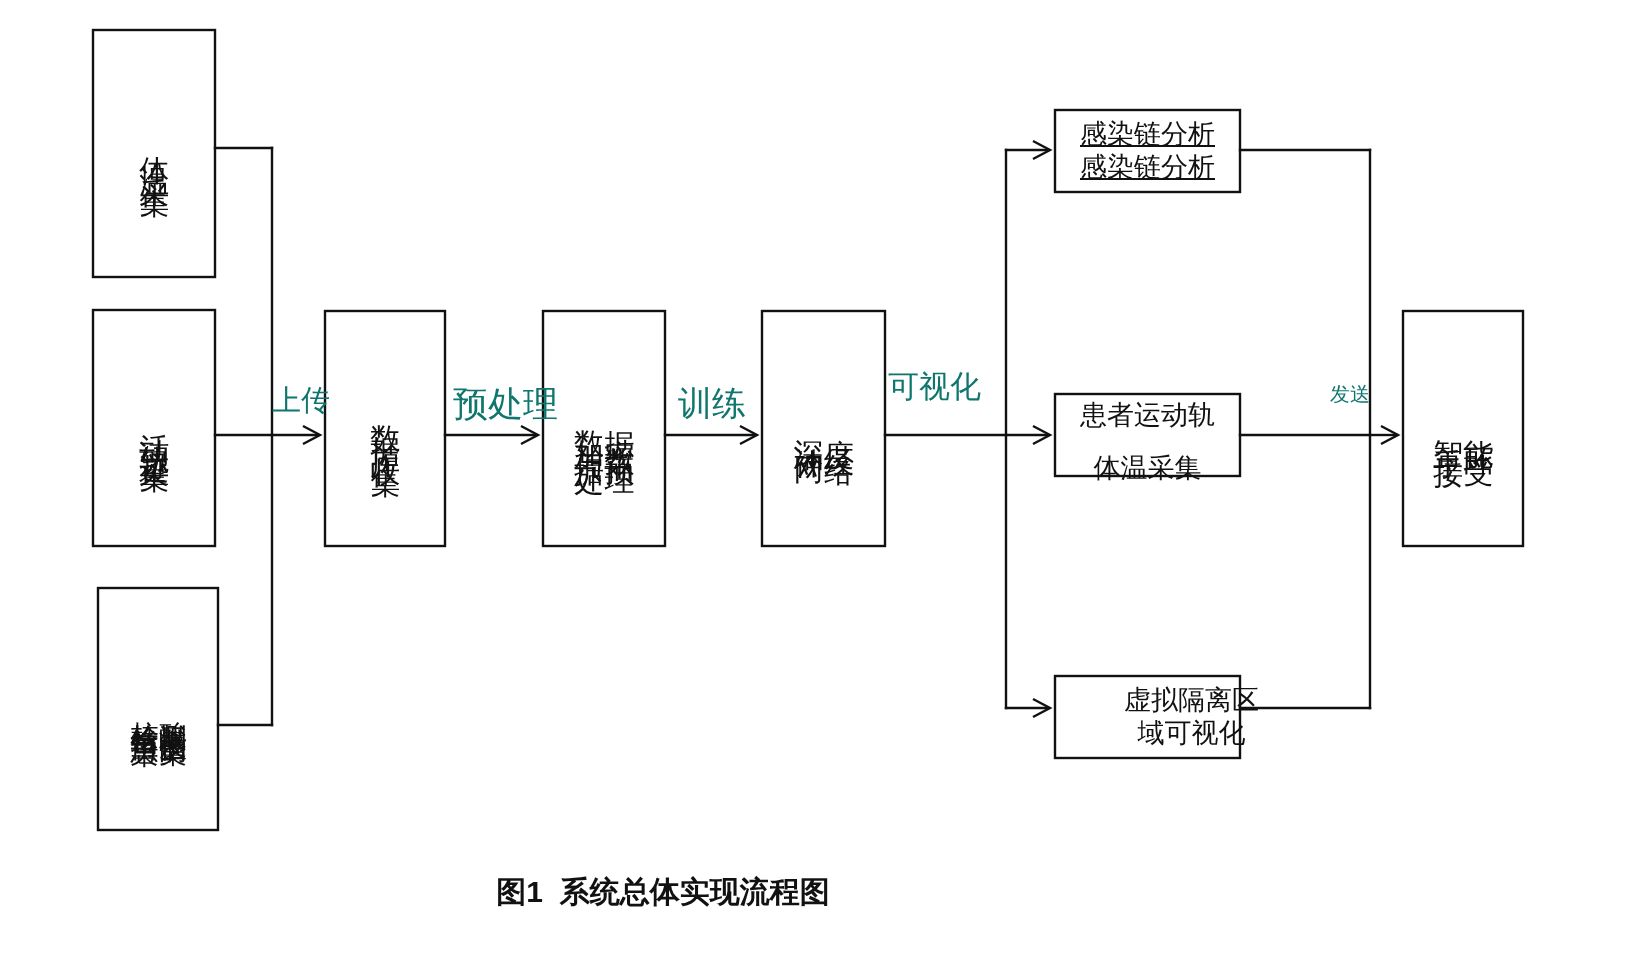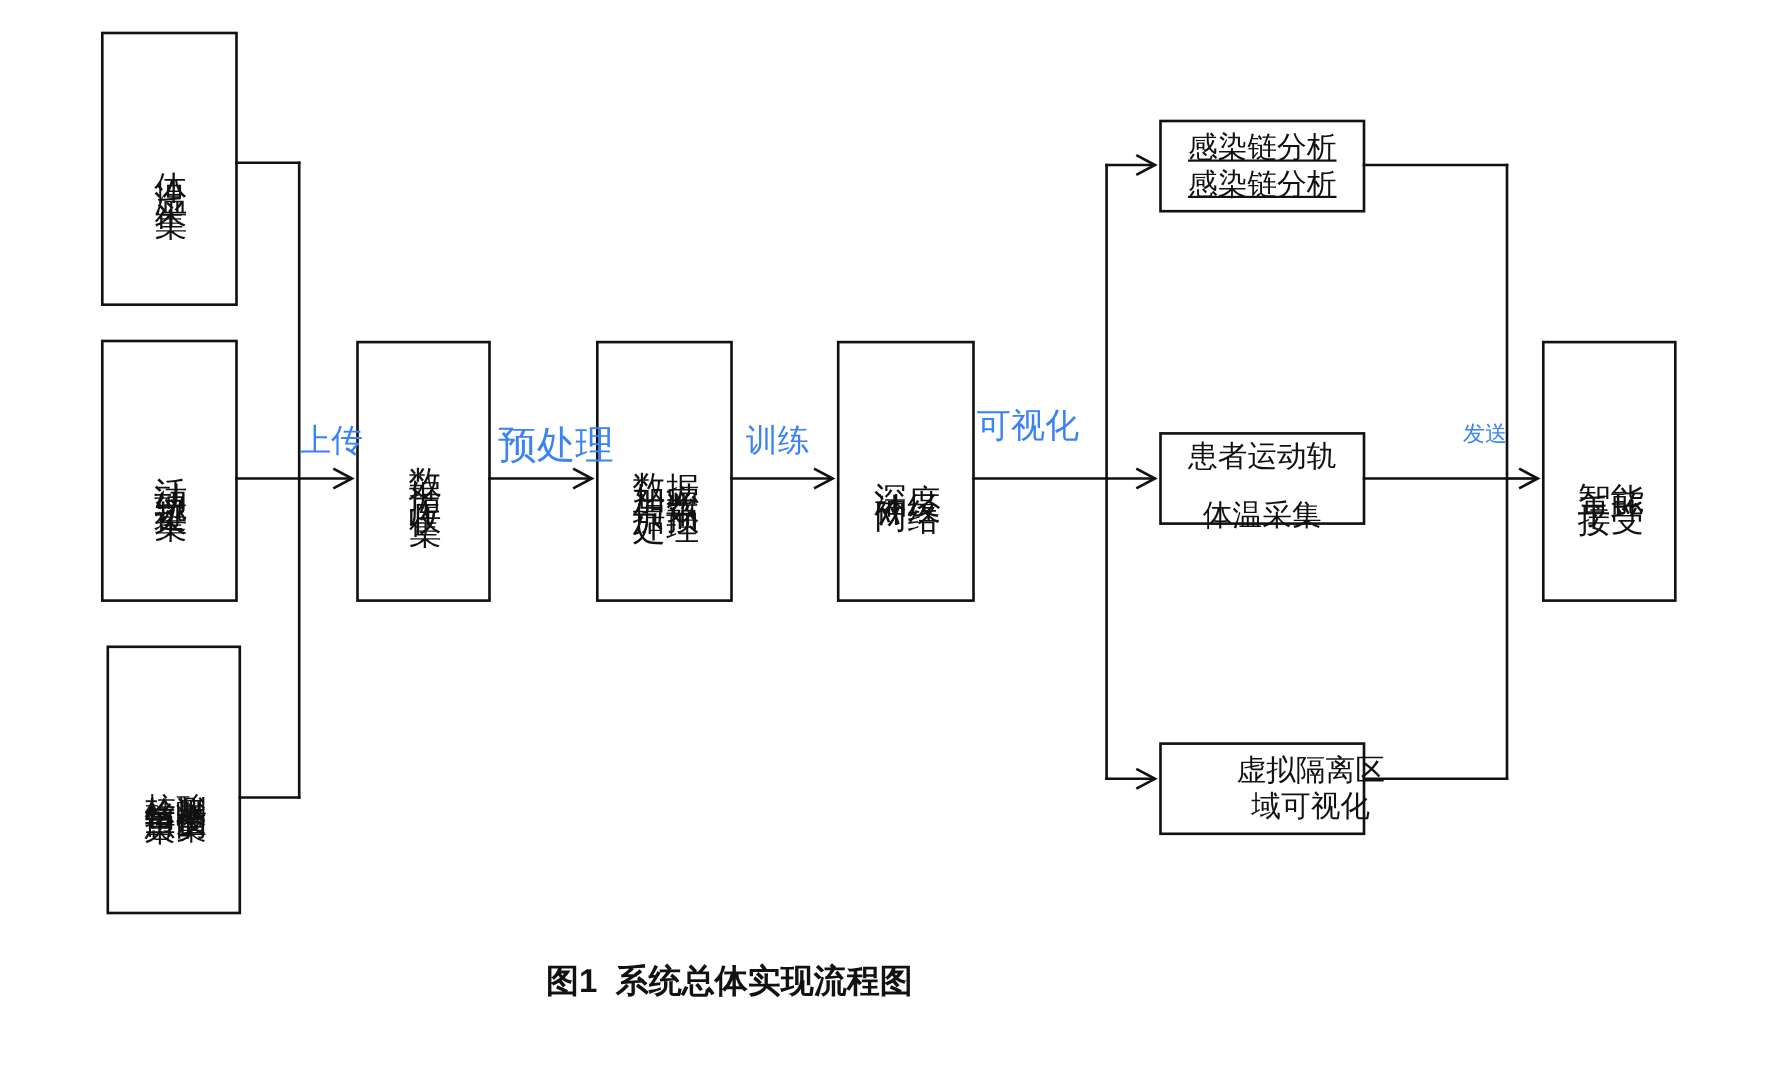--- a/index.html
+++ b/index.html
@@ -76,21 +76,21 @@
     pointer-events: none;
   }
   .h-text span {
     display: block;
     line-height: 1.22;
     white-space: nowrap;
   }
   
   .edge-label {
     position: absolute;
-    color: #3b82f6;
+    color: #0f766e;
     white-space: nowrap;
     pointer-events: none;
     font-family: Liberation Serif, serif;
   }
   #figure-caption {
     position: absolute;
     left: 0;
     width: 1326px;
     text-align: center;
     font-weight: bold;
@@ -223,19 +223,19 @@
     <span>体温采集</span>
   </div>
 
   <div class="h-text" style="left:1055px; top:676px; width:185px; height:82px; font-size:27px;margin-left:44px;">
     <span>虚拟隔离区</span>
     <span>域可视化</span>
   </div>
 
   <div class="edge-label" style="left:272px; top:381px; font-size:29px;">上传</div>
   <div class="edge-label" style="left:453px; top:381px; font-size:35px;">预处理</div>
-  <div class="edge-label" style="left:678px; top:381px; font-size:29px;">训练</div>
+  <div class="edge-label" style="left:678px; top:381px; font-size:34px;">训练</div>
   <div class="edge-label" style="left:888px; top:366px; font-size:31px;">可视化</div>
   <div class="edge-label" style="left:1330px; top:381px; font-size:20px;">发送</div>
 
   <div id="figure-caption" style="top:872px; font-size:30px;">图1  系统总体实现流程图</div>
 
 </div>
 
 </body></html>

